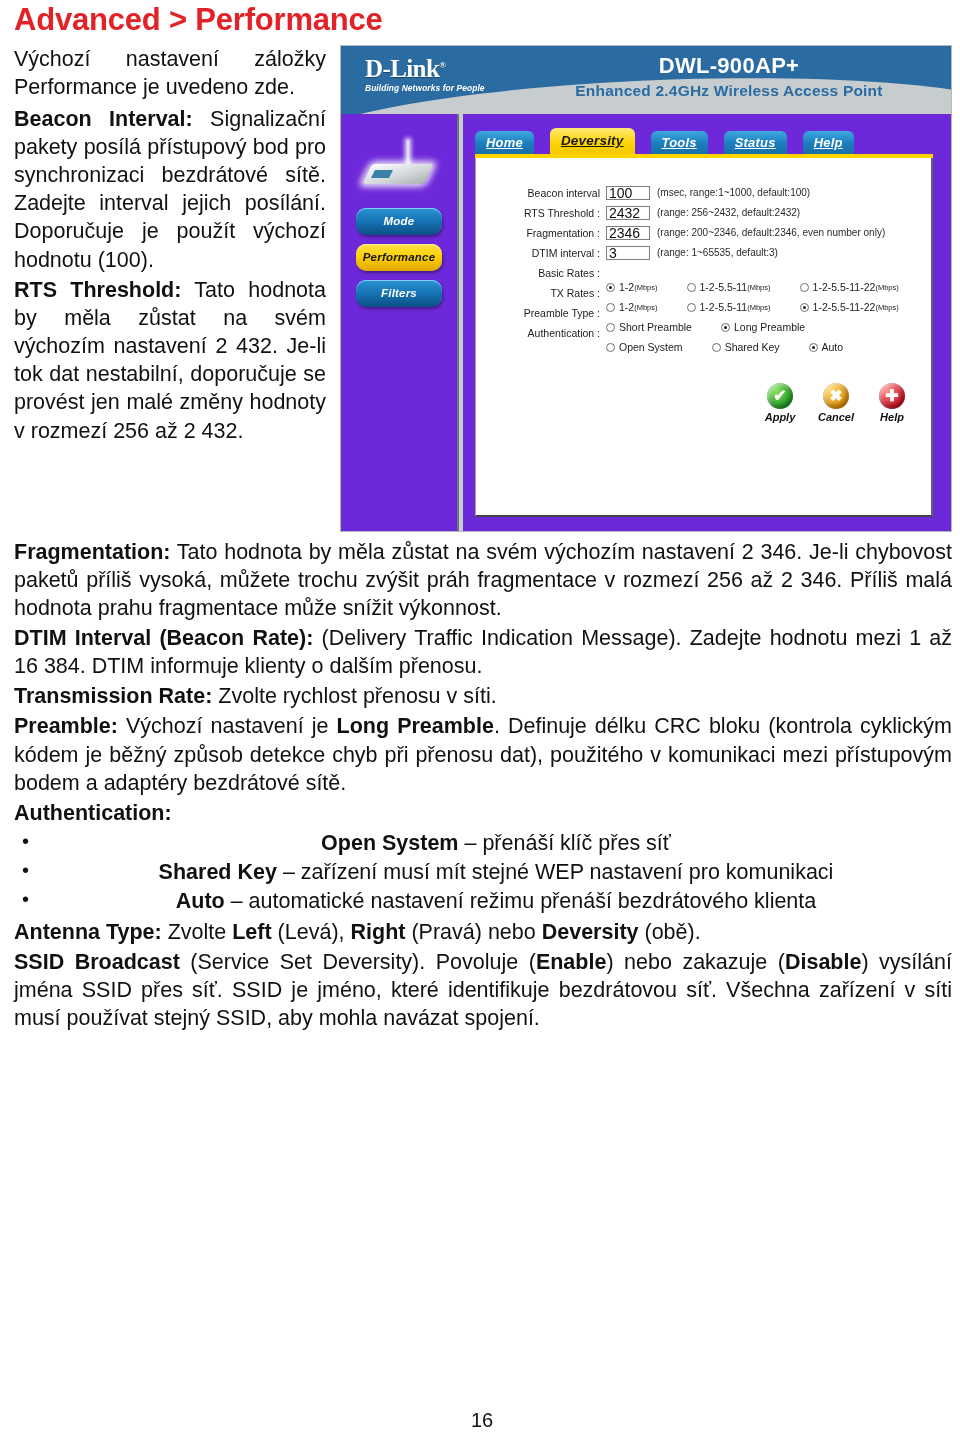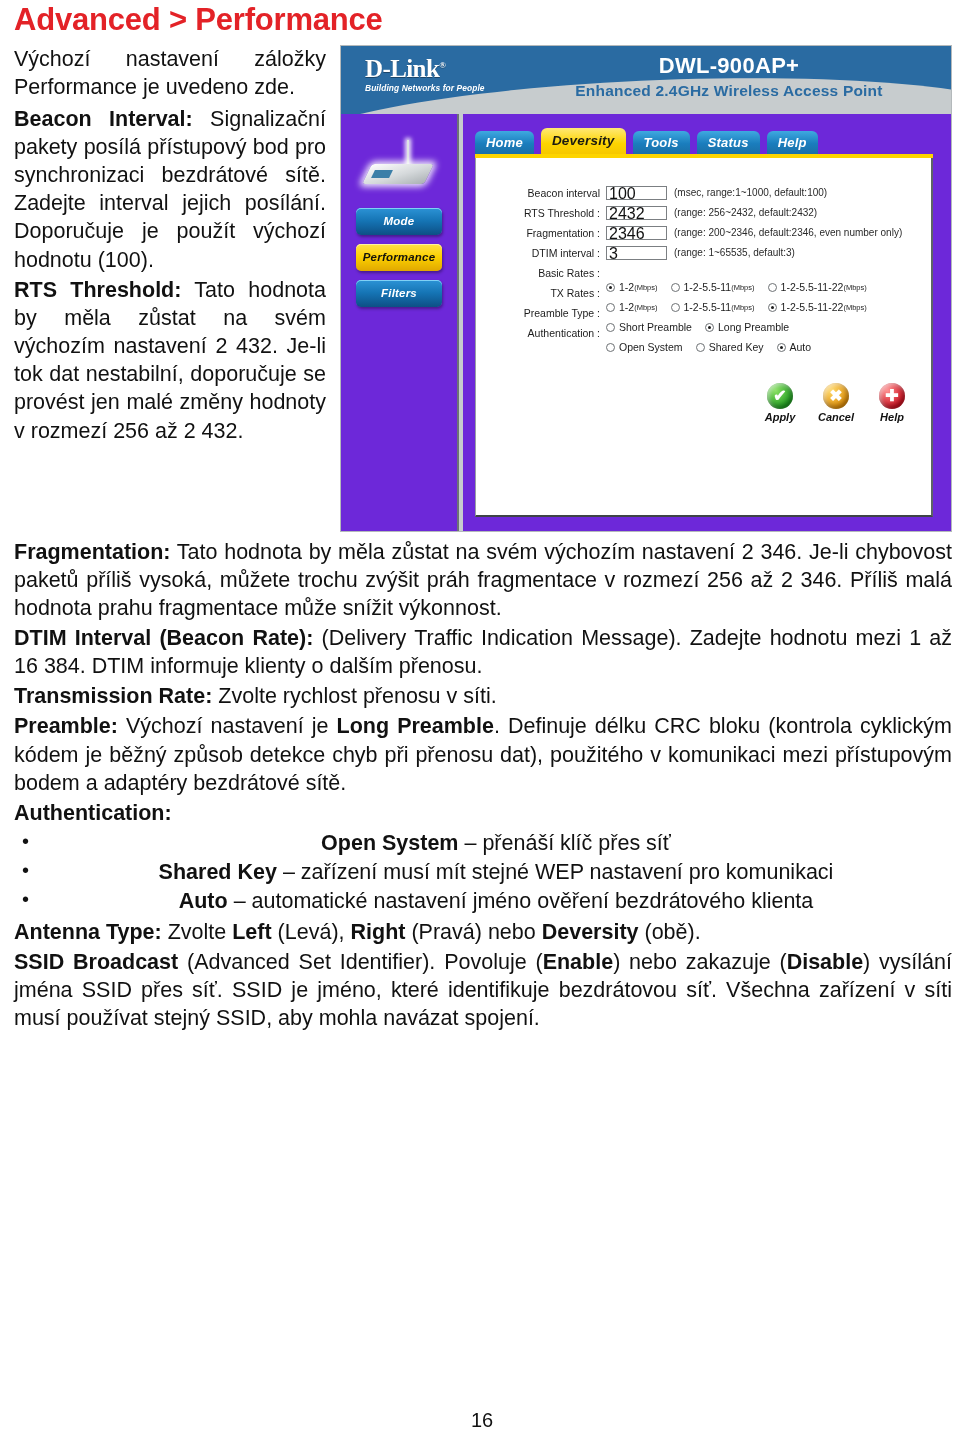--- a/index.html
+++ b/index.html
@@ -150,21 +150,21 @@
   .ap-icon .led {
     position: absolute; left: 12px; top: 30px;
     width: 18px; height: 8px;
     background: #3c7fa8;
     transform: skewX(-26deg);
   }
   .nav-btn {
     width: 86px;
     height: 27px;
     margin-bottom: 9px;
-    border-radius: 5px;
+    border-radius: 10px;
     font-size: 11.5px;
     font-weight: bold;
     font-style: italic;
     display: flex;
     align-items: center;
     justify-content: center;
     color: #ffffff;
     background: linear-gradient(180deg,#2c93d6 0%,#1574b4 48%,#0d4f85 100%);
     box-shadow: inset 0 1px 0 #7fd1f5, 1px 2px 3px rgba(0,0,0,.35);
     letter-spacing: .2px;
@@ -190,22 +190,23 @@
     height: 23px;
     padding: 0 11px;
     display: flex;
     align-items: center;
     font-size: 13px;
     font-weight: bold;
     font-style: italic;
     color: #ffffff;
     background: linear-gradient(180deg,#3fa9e0 0%,#1a7dbd 55%,#1b6fa6 100%);
     border-radius: 6px 6px 0 0;
-    margin-right: 7px;
+    margin-right: 16px;
     letter-spacing: .2px;
+    text-decoration: underline;
   }
   .tab.active {
     height: 26px;
     color: #1a1a10;
     background: linear-gradient(180deg,#ffe976 0%,#fdd400 60%,#f6c800 100%);
     font-size: 13.5px;
   }
   .tabs-underline {
     height: 4px;
     background: #fdd400;
@@ -232,32 +233,32 @@
     font-size: 10.5px;
     color: #1c1c1c;
   }
   .flabel {
     width: 108px;
     text-align: right;
     padding-right: 6px;
     white-space: nowrap;
   }
   .finput {
-    width: 61px;
+    width: 44px;
     height: 14px;
     border: 1px solid #7b7f82;
     background: #ffffff;
-    font-size: 16px;
+    font-size: 14px;
     line-height: 13px;
     padding: 0 2px;
     margin-right: 7px;
     color: #111;
   }
   .fhint { color: #2a2a2a; font-size: 10px; white-space: nowrap; }
-  .radio-group { display: flex; align-items: center; gap: 0; margin-top: 29px; }
+  .radio-group { display: flex; align-items: center; gap: 16px; margin-top: 29px; }
   .radio-opt {
     display: flex;
     align-items: center;
     margin-right: 13px;
     font-size: 10.5px;
     white-space: nowrap;
   }
   .radio {
     width: 9px; height: 9px;
     border-radius: 50%;
@@ -525,24 +526,24 @@
 
     <p><b>Transmission Rate:</b><span> Zvolte rychlost přenosu v síti.</span></p>
 
     <p><b>Preamble:</b><span> Výchozí nastavení je </span><b>Long Preamble</b><span>. Definuje délku CRC bloku (kontrola cyklickým kódem je běžný způsob detekce chyb při přenosu dat), použitého v komunikaci mezi přístupovým bodem a adaptéry bezdrátové sítě.</span></p>
 
     <p><b>Authentication:</b></p>
 
     <ul class="bullets">
       <li><b>Open System</b><span> – přenáší klíč přes síť</span></li>
       <li><b>Shared Key</b><span> – zařízení musí mít stejné WEP nastavení pro komunikaci</span></li>
-      <li><b>Auto</b><span> – automatické nastavení jméno ověření bezdrátového klienta</span></li>
+      <li><b>Auto</b><span> – automatické nastavení režimu přenáší bezdrátového klienta</span></li>
     </ul>
 
     <p><b>Antenna Type:</b><span> Zvolte </span><b>Left</b><span> (Levá), </span><b>Right</b><span> (Pravá) nebo </span><b>Deversity</b><span> (obě).</span></p>
 
-    <p><b>SSID Broadcast</b><span> (Advanced Set Identifier). Povoluje (</span><b>Enable</b><span>) nebo zakazuje (</span><b>Disable</b><span>) vysílání jména SSID přes síť. SSID je jméno, které identifikuje bezdrátovou síť. Všechna zařízení v síti musí používat stejný SSID, aby mohla navázat spojení.</span></p>
+    <p><b>SSID Broadcast</b><span> (Service Set Deversity). Povoluje (</span><b>Enable</b><span>) nebo zakazuje (</span><b>Disable</b><span>) vysílání jména SSID přes síť. SSID je jméno, které identifikuje bezdrátovou síť. Všechna zařízení v síti musí používat stejný SSID, aby mohla navázat spojení.</span></p>
 
   </div>
 
   <div class="folio">16</div>
 
 </div>
 
 </body></html>

